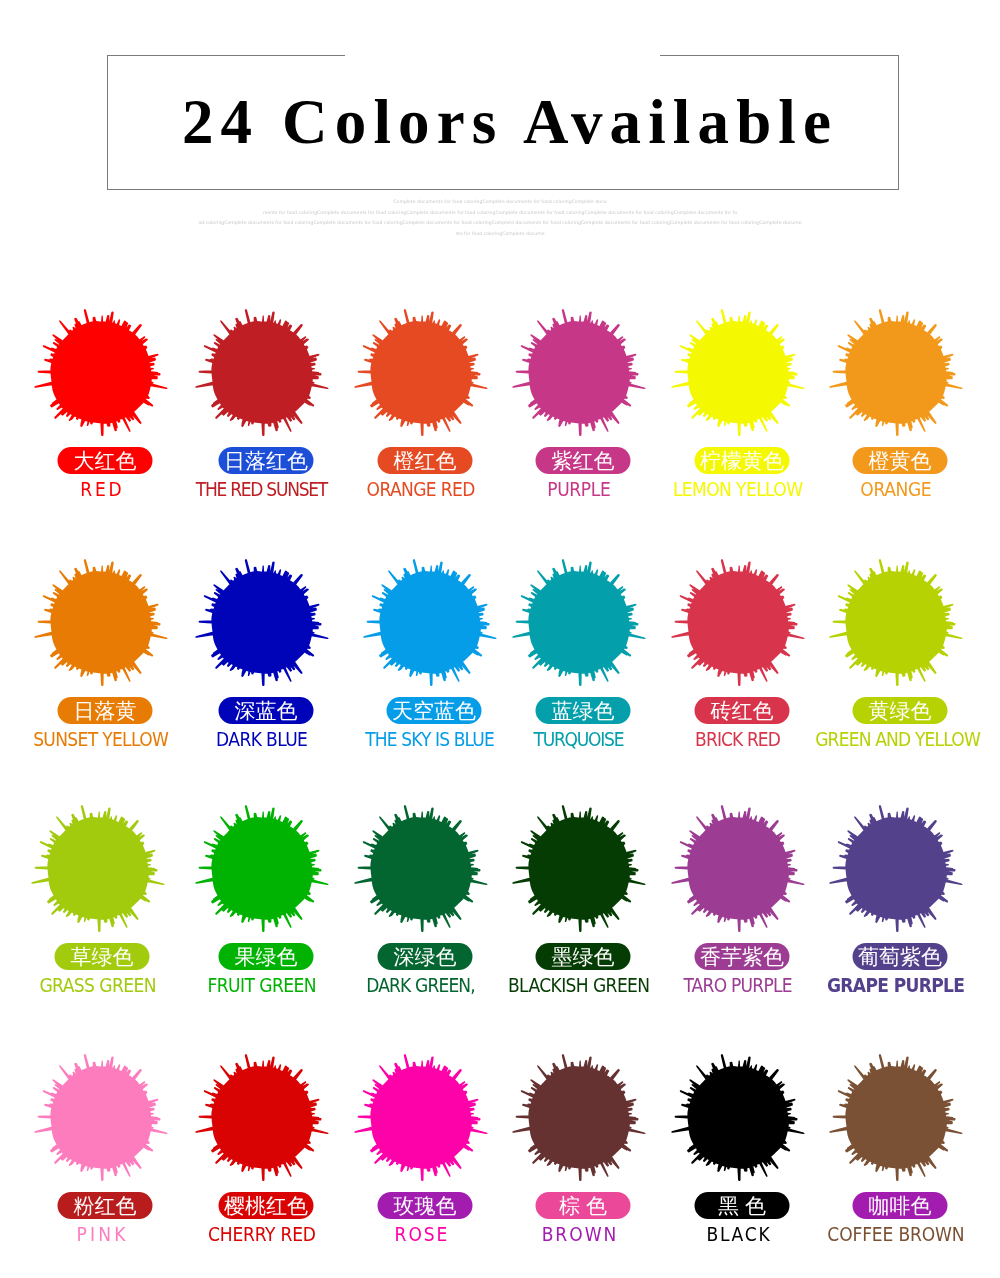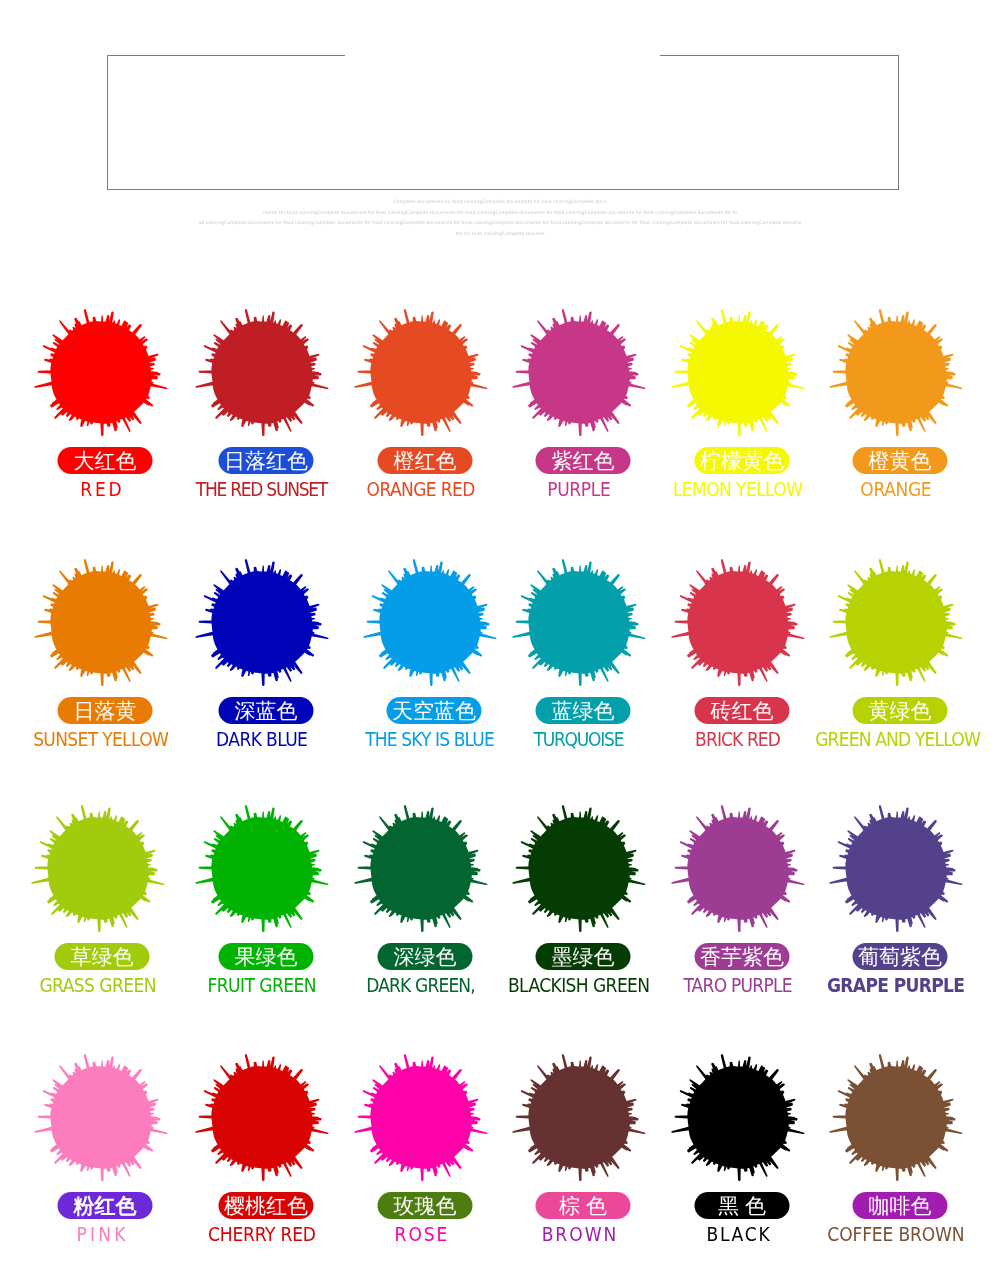--- a/index.html
+++ b/index.html
@@ -122,20 +122,21 @@
     font-family: "DejaVu Sans", sans-serif;
     font-stretch: condensed;
   }
 </style>
 </head>
 <body>
 
 <div class="page">
   <div class="banner"></div>
   <div class="banner-gap"></div>
+  <div class="banner-title">24 Colors Available</div>
   <div class="microtext">
     <div>Complete documents for food coloringComplete documents for food coloringComplete docu</div>
     <div>ments for food coloringComplete documents for food coloringComplete documents for food coloringComplete documents for food coloringComplete documents for food coloringComplete documents for fo</div>
     <div>od coloringComplete documents for food coloringComplete documents for food coloringComplete documents for food coloringComplete documents for food coloringComplete documents for food coloringComplete documents for food coloringComplete docume</div>
     <div>nts for food coloringComplete docume</div>
   </div>
   <div class="grid">
       <div class="row" style="top: 0px;">
         <div class="cell" style="left: 21px;">
           <svg class="blob" viewBox="0 0 200 200">
@@ -266,35 +267,35 @@
           </svg>
           <div class="pill" style="background: rgb(84, 65, 140);"><span>葡萄紫色</span></div>
           <div class="enlabel" style="color: rgb(84, 65, 140); letter-spacing: -0.65px; text-indent: -0.65px; font-weight: bold;">GRAPE PURPLE</div>
         </div>
       </div>
       <div class="row" style="top: 745px;">
         <div class="cell" style="left: 21px;">
           <svg class="blob" viewBox="0 0 200 200">
             <path d="M100.0 48.4L100.0 48.4L100.6 42.8L100.9 42.4L101.5 42.4L101.8 42.8L102.1 48.4L102.2 48.5L103.2 48.5L104.3 48.6L105.4 48.7L104.6 48.6L106.2 42.5L106.7 42.1L107.9 42.3L108.3 42.8L108.3 49.1L107.5 48.9L108.6 49.1L108.1 49.0L110.4 39.1L111.1 38.5L112.4 38.7L112.7 39.6L111.3 49.6L110.7 49.4L111.8 49.7L111.8 49.7L112.9 47.5L113.2 47.3L113.8 47.5L114.0 47.7L113.9 50.2L113.9 50.2L114.9 50.6L115.9 51.0L115.7 51.0L117.8 46.6L118.3 46.3L119.0 46.6L119.2 47.1L118.2 51.9L117.9 51.9L118.9 52.3L119.8 52.8L120.8 53.3L120.3 53.2L123.1 47.8L123.8 47.6L125.1 48.3L125.5 48.9L123.1 54.5L122.6 54.4L122.1 54.2L125.3 49.3L125.9 49.1L127.0 49.7L127.2 50.3L125.0 55.7L124.5 55.4L125.4 55.9L124.8 55.5L127.8 51.4L128.5 51.4L129.9 52.2L130.2 52.9L127.9 57.5L127.3 57.0L128.2 57.5L129.2 58.0L130.1 58.6L131.0 59.2L131.9 59.8L131.3 59.2L138.7 51.2L139.7 50.9L140.8 51.8L140.7 52.8L134.2 61.6L133.6 61.1L134.4 61.8L135.2 62.5L136.0 63.3L136.7 64.1L137.4 64.9L138.0 65.8L138.7 66.6L138.4 66.5L143.2 63.2L143.8 63.2L144.3 63.9L144.2 64.4L140.1 68.5L139.9 68.4L139.9 68.5L144.8 65.4L145.2 65.3L145.6 65.8L145.4 66.2L141.1 70.1L140.3 69.1L145.9 65.8L146.5 65.8L146.9 66.4L146.7 66.9L141.8 71.2L141.6 71.1L142.2 72.0L142.8 72.9L143.3 73.8L142.9 73.0L145.1 72.6L145.5 72.9L146.2 74.1L146.3 74.7L144.8 76.4L144.4 75.6L144.9 76.5L145.4 77.5L145.8 78.4L146.2 79.4L146.6 80.4L147.0 81.4L147.3 82.4L147.5 83.4L147.2 82.9L156.4 80.8L157.2 80.9L157.5 81.9L156.9 82.4L148.3 86.1L148.0 85.5L148.2 86.6L147.8 85.8L153.9 84.6L154.5 85.1L154.9 86.8L154.6 87.6L148.8 89.4L148.5 88.6L148.7 89.7L148.8 90.7L148.7 90.1L153.0 89.7L153.4 90.3L153.6 91.6L153.4 92.3L149.3 93.3L149.2 92.7L149.4 93.8L149.6 94.8L149.7 94.8L152.6 95.0L152.8 95.2L152.9 95.9L152.7 96.2L149.9 96.9L150.0 96.9L150.2 97.9L150.4 98.9L150.5 98.3L156.9 98.9L157.3 99.4L157.3 100.6L156.9 101.1L150.5 101.7L150.7 99.5L158.8 100.1L159.5 100.6L159.4 101.9L158.8 102.4L150.6 102.6L150.8 102.1L150.8 103.2L151.0 102.3L156.5 103.2L156.8 103.9L156.7 105.6L156.2 106.3L150.6 106.2L150.8 105.3L150.8 106.4L150.7 107.5L150.5 108.5L150.6 108.4L152.5 109.2L152.6 109.6L152.4 110.4L152.2 110.7L150.1 110.9L150.2 110.7L150.3 110.2L165.5 114.6L166.5 115.2L166.3 116.0L165.1 116.1L149.6 113.2L149.8 112.8L149.6 113.8L149.3 114.9L149.1 115.9L148.8 117.0L148.6 118.1L148.3 119.1L147.9 120.2L147.6 121.2L147.2 122.2L146.8 123.2L147.1 122.6L148.8 124.4L148.8 124.9L148.3 125.8L147.9 126.1L145.5 125.8L145.8 125.2L145.3 126.1L144.6 127.0L145.0 126.3L151.9 131.7L152.2 132.4L151.6 133.4L150.8 133.4L142.9 129.5L143.9 127.8L148.2 131.1L148.4 131.6L147.9 132.4L147.3 132.4L142.7 129.7L142.6 129.6L141.9 130.4L141.1 131.2L140.3 132.0L139.6 132.7L138.8 133.5L138.0 134.2L137.2 135.0L136.5 135.7L135.7 136.4L134.9 137.2L134.1 137.9L133.3 138.6L132.5 139.3L133.2 138.8L140.3 149.2L140.5 150.2L139.6 150.9L138.7 150.5L130.2 141.2L130.9 140.7L130.0 141.3L130.6 140.9L133.3 146.0L133.1 146.6L132.1 147.3L131.5 147.2L127.7 142.9L128.3 142.5L127.3 143.1L127.9 142.6L130.1 147.4L129.8 148.0L128.7 148.7L128.1 148.6L124.9 144.5L125.4 144.1L124.5 144.5L123.5 145.0L123.8 144.8L129.4 157.5L129.5 158.6L128.8 158.9L128.0 158.2L121.3 146.0L121.6 145.8L120.6 146.2L119.6 146.6L118.6 147.0L119.1 146.9L119.4 149.0L119.0 149.3L117.8 149.7L117.3 149.8L116.2 147.9L116.7 147.8L115.7 148.2L114.7 148.6L115.4 148.5L116.8 154.6L116.3 155.2L114.7 155.7L113.9 155.4L111.9 149.4L114.1 148.9L115.9 157.1L115.5 157.9L114.3 158.2L113.6 157.7L111.2 149.7L111.6 149.6L110.6 149.9L109.6 150.2L108.5 150.4L109.4 150.2L109.4 153.2L108.8 153.5L107.1 153.7L106.4 153.6L105.5 150.8L106.4 150.6L105.3 150.7L104.3 150.7L103.2 150.7L102.1 150.6L102.7 150.5L102.5 162.0L102.0 162.9L100.7 163.0L100.1 162.1L99.4 150.5L100.0 150.4L98.9 150.3L97.9 150.2L96.8 150.1L95.8 150.0L94.8 149.8L93.7 149.7L92.7 149.6L91.6 149.5L92.1 149.6L91.1 151.4L90.7 151.4L89.7 151.3L89.3 151.0L89.1 149.0L89.5 149.2L88.5 149.0L88.5 149.1L87.1 152.9L86.8 153.1L86.0 152.9L85.8 152.6L86.4 148.5L86.4 148.6L85.4 148.3L84.4 148.0L83.4 147.7L84.3 148.0L81.1 153.7L80.5 154.0L79.5 153.6L79.2 153.0L80.6 146.6L82.4 147.3L80.4 150.9L80.1 151.1L79.5 150.9L79.5 150.5L80.5 146.5L80.4 146.5L79.5 146.1L78.5 145.7L77.6 145.2L77.9 145.4L76.6 146.9L76.1 146.8L75.2 146.3L74.9 146.0L75.3 144.1L75.6 144.3L74.7 143.9L73.7 143.4L73.8 143.6L70.9 147.0L70.5 147.1L69.9 146.8L69.9 146.4L71.7 142.3L72.7 143.1L69.2 147.9L68.6 148.1L67.8 147.6L67.7 147.0L70.8 141.9L70.8 142.0L69.8 141.6L68.8 141.1L69.1 141.5L66.4 143.9L65.9 143.9L65.1 143.3L64.9 142.8L66.7 139.5L66.9 140.0L66.0 139.4L65.1 138.7L65.6 139.2L61.8 142.7L61.1 142.5L60.0 141.5L59.8 140.8L63.0 136.8L63.4 137.3L63.7 137.5L55.0 145.6L54.0 145.9L53.2 145.0L53.5 144.1L61.7 135.6L61.9 135.8L61.2 134.9L60.5 134.1L60.9 134.5L56.6 137.1L56.0 137.0L55.4 136.2L55.4 135.7L58.8 131.9L59.2 132.3L58.6 131.4L58.0 130.5L57.4 129.6L57.9 130.2L50.9 134.5L50.0 134.2L49.1 132.8L49.2 131.9L55.8 127.1L57.1 129.0L52.2 131.6L51.6 131.5L50.9 130.4L51.0 129.8L55.5 126.5L55.7 126.8L55.2 125.9L54.7 124.9L54.2 124.0L53.7 123.0L53.2 122.0L52.8 121.0L52.4 120.0L52.1 119.0L51.8 117.9L51.5 116.9L51.3 115.8L51.1 114.8L51.0 113.7L50.8 112.6L50.7 111.6L51.0 112.3L34.8 114.8L33.5 114.7L33.3 113.7L34.4 113.0L50.2 108.7L50.5 109.4L50.4 108.4L50.3 107.3L50.2 106.3L50.0 105.3L49.9 104.2L49.8 103.2L49.7 102.1L49.6 101.1L49.5 100.0L49.4 100.6L37.6 99.7L36.7 99.2L36.7 98.1L37.6 97.7L49.5 97.3L49.4 97.9L49.4 96.8L49.4 95.8L49.5 94.7L49.6 93.6L49.8 92.6L50.0 91.5L50.2 90.5L50.5 89.5L50.4 89.9L43.6 87.8L43.2 87.3L43.4 86.1L44.1 85.8L51.1 87.0L50.6 89.2L48.2 88.2L48.2 87.5L48.6 86.0L48.9 85.4L51.5 85.7L51.4 86.4L51.7 85.4L52.0 84.4L52.3 83.4L52.0 84.1L49.4 82.5L49.4 81.9L49.8 80.6L50.2 80.2L53.3 80.7L53.0 81.4L53.3 80.4L53.7 79.4L53.5 79.5L42.3 73.9L41.7 73.1L42.1 72.2L43.1 72.2L54.6 77.3L53.8 78.8L50.0 76.1L49.9 75.6L50.3 74.8L50.8 74.6L55.2 76.0L54.9 76.4L55.4 75.5L55.9 74.6L56.5 73.6L56.3 74.0L51.9 70.6L51.8 70.0L52.4 69.1L53.0 69.0L57.9 71.6L57.7 71.9L58.4 71.1L58.4 71.2L53.7 67.3L53.5 66.7L54.0 66.1L54.6 66.1L59.7 69.3L59.7 69.4L59.4 70.1L51.7 62.8L51.3 62.0L51.9 61.2L52.8 61.4L61.6 67.3L61.2 67.9L61.9 67.1L62.6 66.3L63.3 65.6L64.1 64.8L64.8 64.0L65.5 63.2L66.2 62.4L66.9 61.7L67.6 60.9L67.2 61.1L58.5 48.9L58.1 47.8L58.8 47.3L59.8 48.0L69.6 59.2L69.1 59.3L68.7 59.5L68.1 57.3L68.3 57.0L68.9 56.5L69.3 56.5L71.2 57.7L70.7 57.9L71.6 57.2L72.4 56.6L72.1 56.7L71.5 54.4L71.7 54.1L72.4 53.7L72.8 53.7L74.6 55.2L74.2 55.4L75.2 54.8L74.5 55.1L73.4 51.5L73.7 51.0L74.8 50.4L75.3 50.5L77.7 53.5L77.1 53.8L76.3 54.1L73.2 46.1L73.5 45.3L74.8 44.7L75.5 45.0L79.8 52.5L77.4 53.6L76.0 49.4L76.4 48.8L77.8 48.2L78.5 48.3L80.6 52.2L80.0 52.4L81.0 51.9L82.0 51.5L83.0 51.1L84.0 50.7L85.0 50.3L86.0 49.9L85.7 49.9L82.8 37.5L83.0 36.4L84.2 36.1L85.0 36.9L88.4 49.2L88.1 49.2L89.1 48.9L90.2 48.6L91.3 48.4L92.4 48.3L91.7 48.4L91.7 44.3L92.2 43.9L93.6 43.7L94.2 44.0L95.2 48.0L94.5 48.1L95.6 48.1L96.7 48.2L97.8 48.3L98.9 48.4Z" fill="#FD7CBE"></path>
           </svg>
-          <div class="pill" style="background: #6d28d9; font-weight: bold;"><span>粉红色</span></div>
+          <div class="pill" style="background: #b91c1c;"><span>粉红色</span></div>
           <div class="enlabel" style="color: rgb(253, 124, 190); letter-spacing: 3.23px; text-indent: 3.23px;">PINK</div>
         </div>
         <div class="cell" style="left: 182px;">
           <svg class="blob" viewBox="0 0 200 200">
             <path d="M100.0 48.4L100.0 48.4L100.6 42.8L100.9 42.4L101.5 42.4L101.8 42.8L102.1 48.4L102.2 48.5L103.2 48.5L104.3 48.6L105.4 48.7L104.6 48.6L106.2 42.5L106.7 42.1L107.9 42.3L108.3 42.8L108.3 49.1L107.5 48.9L108.6 49.1L108.1 49.0L110.4 39.1L111.1 38.5L112.4 38.7L112.7 39.6L111.3 49.6L110.7 49.4L111.8 49.7L111.8 49.7L112.9 47.5L113.2 47.3L113.8 47.5L114.0 47.7L113.9 50.2L113.9 50.2L114.9 50.6L115.9 51.0L115.7 51.0L117.8 46.6L118.3 46.3L119.0 46.6L119.2 47.1L118.2 51.9L117.9 51.9L118.9 52.3L119.8 52.8L120.8 53.3L120.3 53.2L123.1 47.8L123.8 47.6L125.1 48.3L125.5 48.9L123.1 54.5L122.6 54.4L122.1 54.2L125.3 49.3L125.9 49.1L127.0 49.7L127.2 50.3L125.0 55.7L124.5 55.4L125.4 55.9L124.8 55.5L127.8 51.4L128.5 51.4L129.9 52.2L130.2 52.9L127.9 57.5L127.3 57.0L128.2 57.5L129.2 58.0L130.1 58.6L131.0 59.2L131.9 59.8L131.3 59.2L138.7 51.2L139.7 50.9L140.8 51.8L140.7 52.8L134.2 61.6L133.6 61.1L134.4 61.8L135.2 62.5L136.0 63.3L136.7 64.1L137.4 64.9L138.0 65.8L138.7 66.6L138.4 66.5L143.2 63.2L143.8 63.2L144.3 63.9L144.2 64.4L140.1 68.5L139.9 68.4L139.9 68.5L144.8 65.4L145.2 65.3L145.6 65.8L145.4 66.2L141.1 70.1L140.3 69.1L145.9 65.8L146.5 65.8L146.9 66.4L146.7 66.9L141.8 71.2L141.6 71.1L142.2 72.0L142.8 72.9L143.3 73.8L142.9 73.0L145.1 72.6L145.5 72.9L146.2 74.1L146.3 74.7L144.8 76.4L144.4 75.6L144.9 76.5L145.4 77.5L145.8 78.4L146.2 79.4L146.6 80.4L147.0 81.4L147.3 82.4L147.5 83.4L147.2 82.9L156.4 80.8L157.2 80.9L157.5 81.9L156.9 82.4L148.3 86.1L148.0 85.5L148.2 86.6L147.8 85.8L153.9 84.6L154.5 85.1L154.9 86.8L154.6 87.6L148.8 89.4L148.5 88.6L148.7 89.7L148.8 90.7L148.7 90.1L153.0 89.7L153.4 90.3L153.6 91.6L153.4 92.3L149.3 93.3L149.2 92.7L149.4 93.8L149.6 94.8L149.7 94.8L152.6 95.0L152.8 95.2L152.9 95.9L152.7 96.2L149.9 96.9L150.0 96.9L150.2 97.9L150.4 98.9L150.5 98.3L156.9 98.9L157.3 99.4L157.3 100.6L156.9 101.1L150.5 101.7L150.7 99.5L158.8 100.1L159.5 100.6L159.4 101.9L158.8 102.4L150.6 102.6L150.8 102.1L150.8 103.2L151.0 102.3L156.5 103.2L156.8 103.9L156.7 105.6L156.2 106.3L150.6 106.2L150.8 105.3L150.8 106.4L150.7 107.5L150.5 108.5L150.6 108.4L152.5 109.2L152.6 109.6L152.4 110.4L152.2 110.7L150.1 110.9L150.2 110.7L150.3 110.2L165.5 114.6L166.5 115.2L166.3 116.0L165.1 116.1L149.6 113.2L149.8 112.8L149.6 113.8L149.3 114.9L149.1 115.9L148.8 117.0L148.6 118.1L148.3 119.1L147.9 120.2L147.6 121.2L147.2 122.2L146.8 123.2L147.1 122.6L148.8 124.4L148.8 124.9L148.3 125.8L147.9 126.1L145.5 125.8L145.8 125.2L145.3 126.1L144.6 127.0L145.0 126.3L151.9 131.7L152.2 132.4L151.6 133.4L150.8 133.4L142.9 129.5L143.9 127.8L148.2 131.1L148.4 131.6L147.9 132.4L147.3 132.4L142.7 129.7L142.6 129.6L141.9 130.4L141.1 131.2L140.3 132.0L139.6 132.7L138.8 133.5L138.0 134.2L137.2 135.0L136.5 135.7L135.7 136.4L134.9 137.2L134.1 137.9L133.3 138.6L132.5 139.3L133.2 138.8L140.3 149.2L140.5 150.2L139.6 150.9L138.7 150.5L130.2 141.2L130.9 140.7L130.0 141.3L130.6 140.9L133.3 146.0L133.1 146.6L132.1 147.3L131.5 147.2L127.7 142.9L128.3 142.5L127.3 143.1L127.9 142.6L130.1 147.4L129.8 148.0L128.7 148.7L128.1 148.6L124.9 144.5L125.4 144.1L124.5 144.5L123.5 145.0L123.8 144.8L129.4 157.5L129.5 158.6L128.8 158.9L128.0 158.2L121.3 146.0L121.6 145.8L120.6 146.2L119.6 146.6L118.6 147.0L119.1 146.9L119.4 149.0L119.0 149.3L117.8 149.7L117.3 149.8L116.2 147.9L116.7 147.8L115.7 148.2L114.7 148.6L115.4 148.5L116.8 154.6L116.3 155.2L114.7 155.7L113.9 155.4L111.9 149.4L114.1 148.9L115.9 157.1L115.5 157.9L114.3 158.2L113.6 157.7L111.2 149.7L111.6 149.6L110.6 149.9L109.6 150.2L108.5 150.4L109.4 150.2L109.4 153.2L108.8 153.5L107.1 153.7L106.4 153.6L105.5 150.8L106.4 150.6L105.3 150.7L104.3 150.7L103.2 150.7L102.1 150.6L102.7 150.5L102.5 162.0L102.0 162.9L100.7 163.0L100.1 162.1L99.4 150.5L100.0 150.4L98.9 150.3L97.9 150.2L96.8 150.1L95.8 150.0L94.8 149.8L93.7 149.7L92.7 149.6L91.6 149.5L92.1 149.6L91.1 151.4L90.7 151.4L89.7 151.3L89.3 151.0L89.1 149.0L89.5 149.2L88.5 149.0L88.5 149.1L87.1 152.9L86.8 153.1L86.0 152.9L85.8 152.6L86.4 148.5L86.4 148.6L85.4 148.3L84.4 148.0L83.4 147.7L84.3 148.0L81.1 153.7L80.5 154.0L79.5 153.6L79.2 153.0L80.6 146.6L82.4 147.3L80.4 150.9L80.1 151.1L79.5 150.9L79.5 150.5L80.5 146.5L80.4 146.5L79.5 146.1L78.5 145.7L77.6 145.2L77.9 145.4L76.6 146.9L76.1 146.8L75.2 146.3L74.9 146.0L75.3 144.1L75.6 144.3L74.7 143.9L73.7 143.4L73.8 143.6L70.9 147.0L70.5 147.1L69.9 146.8L69.9 146.4L71.7 142.3L72.7 143.1L69.2 147.9L68.6 148.1L67.8 147.6L67.7 147.0L70.8 141.9L70.8 142.0L69.8 141.6L68.8 141.1L69.1 141.5L66.4 143.9L65.9 143.9L65.1 143.3L64.9 142.8L66.7 139.5L66.9 140.0L66.0 139.4L65.1 138.7L65.6 139.2L61.8 142.7L61.1 142.5L60.0 141.5L59.8 140.8L63.0 136.8L63.4 137.3L63.7 137.5L55.0 145.6L54.0 145.9L53.2 145.0L53.5 144.1L61.7 135.6L61.9 135.8L61.2 134.9L60.5 134.1L60.9 134.5L56.6 137.1L56.0 137.0L55.4 136.2L55.4 135.7L58.8 131.9L59.2 132.3L58.6 131.4L58.0 130.5L57.4 129.6L57.9 130.2L50.9 134.5L50.0 134.2L49.1 132.8L49.2 131.9L55.8 127.1L57.1 129.0L52.2 131.6L51.6 131.5L50.9 130.4L51.0 129.8L55.5 126.5L55.7 126.8L55.2 125.9L54.7 124.9L54.2 124.0L53.7 123.0L53.2 122.0L52.8 121.0L52.4 120.0L52.1 119.0L51.8 117.9L51.5 116.9L51.3 115.8L51.1 114.8L51.0 113.7L50.8 112.6L50.7 111.6L51.0 112.3L34.8 114.8L33.5 114.7L33.3 113.7L34.4 113.0L50.2 108.7L50.5 109.4L50.4 108.4L50.3 107.3L50.2 106.3L50.0 105.3L49.9 104.2L49.8 103.2L49.7 102.1L49.6 101.1L49.5 100.0L49.4 100.6L37.6 99.7L36.7 99.2L36.7 98.1L37.6 97.7L49.5 97.3L49.4 97.9L49.4 96.8L49.4 95.8L49.5 94.7L49.6 93.6L49.8 92.6L50.0 91.5L50.2 90.5L50.5 89.5L50.4 89.9L43.6 87.8L43.2 87.3L43.4 86.1L44.1 85.8L51.1 87.0L50.6 89.2L48.2 88.2L48.2 87.5L48.6 86.0L48.9 85.4L51.5 85.7L51.4 86.4L51.7 85.4L52.0 84.4L52.3 83.4L52.0 84.1L49.4 82.5L49.4 81.9L49.8 80.6L50.2 80.2L53.3 80.7L53.0 81.4L53.3 80.4L53.7 79.4L53.5 79.5L42.3 73.9L41.7 73.1L42.1 72.2L43.1 72.2L54.6 77.3L53.8 78.8L50.0 76.1L49.9 75.6L50.3 74.8L50.8 74.6L55.2 76.0L54.9 76.4L55.4 75.5L55.9 74.6L56.5 73.6L56.3 74.0L51.9 70.6L51.8 70.0L52.4 69.1L53.0 69.0L57.9 71.6L57.7 71.9L58.4 71.1L58.4 71.2L53.7 67.3L53.5 66.7L54.0 66.1L54.6 66.1L59.7 69.3L59.7 69.4L59.4 70.1L51.7 62.8L51.3 62.0L51.9 61.2L52.8 61.4L61.6 67.3L61.2 67.9L61.9 67.1L62.6 66.3L63.3 65.6L64.1 64.8L64.8 64.0L65.5 63.2L66.2 62.4L66.9 61.7L67.6 60.9L67.2 61.1L58.5 48.9L58.1 47.8L58.8 47.3L59.8 48.0L69.6 59.2L69.1 59.3L68.7 59.5L68.1 57.3L68.3 57.0L68.9 56.5L69.3 56.5L71.2 57.7L70.7 57.9L71.6 57.2L72.4 56.6L72.1 56.7L71.5 54.4L71.7 54.1L72.4 53.7L72.8 53.7L74.6 55.2L74.2 55.4L75.2 54.8L74.5 55.1L73.4 51.5L73.7 51.0L74.8 50.4L75.3 50.5L77.7 53.5L77.1 53.8L76.3 54.1L73.2 46.1L73.5 45.3L74.8 44.7L75.5 45.0L79.8 52.5L77.4 53.6L76.0 49.4L76.4 48.8L77.8 48.2L78.5 48.3L80.6 52.2L80.0 52.4L81.0 51.9L82.0 51.5L83.0 51.1L84.0 50.7L85.0 50.3L86.0 49.9L85.7 49.9L82.8 37.5L83.0 36.4L84.2 36.1L85.0 36.9L88.4 49.2L88.1 49.2L89.1 48.9L90.2 48.6L91.3 48.4L92.4 48.3L91.7 48.4L91.7 44.3L92.2 43.9L93.6 43.7L94.2 44.0L95.2 48.0L94.5 48.1L95.6 48.1L96.7 48.2L97.8 48.3L98.9 48.4Z" fill="#D90303"></path>
           </svg>
           <div class="pill" style="background: rgb(217, 3, 3);"><span>樱桃红色</span></div>
           <div class="enlabel" style="color: rgb(217, 3, 3); letter-spacing: -0.21px; text-indent: -0.21px;">CHERRY RED</div>
         </div>
         <div class="cell" style="left: 341px;">
           <svg class="blob" viewBox="0 0 200 200">
             <path d="M100.0 48.4L100.0 48.4L100.6 42.8L100.9 42.4L101.5 42.4L101.8 42.8L102.1 48.4L102.2 48.5L103.2 48.5L104.3 48.6L105.4 48.7L104.6 48.6L106.2 42.5L106.7 42.1L107.9 42.3L108.3 42.8L108.3 49.1L107.5 48.9L108.6 49.1L108.1 49.0L110.4 39.1L111.1 38.5L112.4 38.7L112.7 39.6L111.3 49.6L110.7 49.4L111.8 49.7L111.8 49.7L112.9 47.5L113.2 47.3L113.8 47.5L114.0 47.7L113.9 50.2L113.9 50.2L114.9 50.6L115.9 51.0L115.7 51.0L117.8 46.6L118.3 46.3L119.0 46.6L119.2 47.1L118.2 51.9L117.9 51.9L118.9 52.3L119.8 52.8L120.8 53.3L120.3 53.2L123.1 47.8L123.8 47.6L125.1 48.3L125.5 48.9L123.1 54.5L122.6 54.4L122.1 54.2L125.3 49.3L125.9 49.1L127.0 49.7L127.2 50.3L125.0 55.7L124.5 55.4L125.4 55.9L124.8 55.5L127.8 51.4L128.5 51.4L129.9 52.2L130.2 52.9L127.9 57.5L127.3 57.0L128.2 57.5L129.2 58.0L130.1 58.6L131.0 59.2L131.9 59.8L131.3 59.2L138.7 51.2L139.7 50.9L140.8 51.8L140.7 52.8L134.2 61.6L133.6 61.1L134.4 61.8L135.2 62.5L136.0 63.3L136.7 64.1L137.4 64.9L138.0 65.8L138.7 66.6L138.4 66.5L143.2 63.2L143.8 63.2L144.3 63.9L144.2 64.4L140.1 68.5L139.9 68.4L139.9 68.5L144.8 65.4L145.2 65.3L145.6 65.8L145.4 66.2L141.1 70.1L140.3 69.1L145.9 65.8L146.5 65.8L146.9 66.4L146.7 66.9L141.8 71.2L141.6 71.1L142.2 72.0L142.8 72.9L143.3 73.8L142.9 73.0L145.1 72.6L145.5 72.9L146.2 74.1L146.3 74.7L144.8 76.4L144.4 75.6L144.9 76.5L145.4 77.5L145.8 78.4L146.2 79.4L146.6 80.4L147.0 81.4L147.3 82.4L147.5 83.4L147.2 82.9L156.4 80.8L157.2 80.9L157.5 81.9L156.9 82.4L148.3 86.1L148.0 85.5L148.2 86.6L147.8 85.8L153.9 84.6L154.5 85.1L154.9 86.8L154.6 87.6L148.8 89.4L148.5 88.6L148.7 89.7L148.8 90.7L148.7 90.1L153.0 89.7L153.4 90.3L153.6 91.6L153.4 92.3L149.3 93.3L149.2 92.7L149.4 93.8L149.6 94.8L149.7 94.8L152.6 95.0L152.8 95.2L152.9 95.9L152.7 96.2L149.9 96.9L150.0 96.9L150.2 97.9L150.4 98.9L150.5 98.3L156.9 98.9L157.3 99.4L157.3 100.6L156.9 101.1L150.5 101.7L150.7 99.5L158.8 100.1L159.5 100.6L159.4 101.9L158.8 102.4L150.6 102.6L150.8 102.1L150.8 103.2L151.0 102.3L156.5 103.2L156.8 103.9L156.7 105.6L156.2 106.3L150.6 106.2L150.8 105.3L150.8 106.4L150.7 107.5L150.5 108.5L150.6 108.4L152.5 109.2L152.6 109.6L152.4 110.4L152.2 110.7L150.1 110.9L150.2 110.7L150.3 110.2L165.5 114.6L166.5 115.2L166.3 116.0L165.1 116.1L149.6 113.2L149.8 112.8L149.6 113.8L149.3 114.9L149.1 115.9L148.8 117.0L148.6 118.1L148.3 119.1L147.9 120.2L147.6 121.2L147.2 122.2L146.8 123.2L147.1 122.6L148.8 124.4L148.8 124.9L148.3 125.8L147.9 126.1L145.5 125.8L145.8 125.2L145.3 126.1L144.6 127.0L145.0 126.3L151.9 131.7L152.2 132.4L151.6 133.4L150.8 133.4L142.9 129.5L143.9 127.8L148.2 131.1L148.4 131.6L147.9 132.4L147.3 132.4L142.7 129.7L142.6 129.6L141.9 130.4L141.1 131.2L140.3 132.0L139.6 132.7L138.8 133.5L138.0 134.2L137.2 135.0L136.5 135.7L135.7 136.4L134.9 137.2L134.1 137.9L133.3 138.6L132.5 139.3L133.2 138.8L140.3 149.2L140.5 150.2L139.6 150.9L138.7 150.5L130.2 141.2L130.9 140.7L130.0 141.3L130.6 140.9L133.3 146.0L133.1 146.6L132.1 147.3L131.5 147.2L127.7 142.9L128.3 142.5L127.3 143.1L127.9 142.6L130.1 147.4L129.8 148.0L128.7 148.7L128.1 148.6L124.9 144.5L125.4 144.1L124.5 144.5L123.5 145.0L123.8 144.8L129.4 157.5L129.5 158.6L128.8 158.9L128.0 158.2L121.3 146.0L121.6 145.8L120.6 146.2L119.6 146.6L118.6 147.0L119.1 146.9L119.4 149.0L119.0 149.3L117.8 149.7L117.3 149.8L116.2 147.9L116.7 147.8L115.7 148.2L114.7 148.6L115.4 148.5L116.8 154.6L116.3 155.2L114.7 155.7L113.9 155.4L111.9 149.4L114.1 148.9L115.9 157.1L115.5 157.9L114.3 158.2L113.6 157.7L111.2 149.7L111.6 149.6L110.6 149.9L109.6 150.2L108.5 150.4L109.4 150.2L109.4 153.2L108.8 153.5L107.1 153.7L106.4 153.6L105.5 150.8L106.4 150.6L105.3 150.7L104.3 150.7L103.2 150.7L102.1 150.6L102.7 150.5L102.5 162.0L102.0 162.9L100.7 163.0L100.1 162.1L99.4 150.5L100.0 150.4L98.9 150.3L97.9 150.2L96.8 150.1L95.8 150.0L94.8 149.8L93.7 149.7L92.7 149.6L91.6 149.5L92.1 149.6L91.1 151.4L90.7 151.4L89.7 151.3L89.3 151.0L89.1 149.0L89.5 149.2L88.5 149.0L88.5 149.1L87.1 152.9L86.8 153.1L86.0 152.9L85.8 152.6L86.4 148.5L86.4 148.6L85.4 148.3L84.4 148.0L83.4 147.7L84.3 148.0L81.1 153.7L80.5 154.0L79.5 153.6L79.2 153.0L80.6 146.6L82.4 147.3L80.4 150.9L80.1 151.1L79.5 150.9L79.5 150.5L80.5 146.5L80.4 146.5L79.5 146.1L78.5 145.7L77.6 145.2L77.9 145.4L76.6 146.9L76.1 146.8L75.2 146.3L74.9 146.0L75.3 144.1L75.6 144.3L74.7 143.9L73.7 143.4L73.8 143.6L70.9 147.0L70.5 147.1L69.9 146.8L69.9 146.4L71.7 142.3L72.7 143.1L69.2 147.9L68.6 148.1L67.8 147.6L67.7 147.0L70.8 141.9L70.8 142.0L69.8 141.6L68.8 141.1L69.1 141.5L66.4 143.9L65.9 143.9L65.1 143.3L64.9 142.8L66.7 139.5L66.9 140.0L66.0 139.4L65.1 138.7L65.6 139.2L61.8 142.7L61.1 142.5L60.0 141.5L59.8 140.8L63.0 136.8L63.4 137.3L63.7 137.5L55.0 145.6L54.0 145.9L53.2 145.0L53.5 144.1L61.7 135.6L61.9 135.8L61.2 134.9L60.5 134.1L60.9 134.5L56.6 137.1L56.0 137.0L55.4 136.2L55.4 135.7L58.8 131.9L59.2 132.3L58.6 131.4L58.0 130.5L57.4 129.6L57.9 130.2L50.9 134.5L50.0 134.2L49.1 132.8L49.2 131.9L55.8 127.1L57.1 129.0L52.2 131.6L51.6 131.5L50.9 130.4L51.0 129.8L55.5 126.5L55.7 126.8L55.2 125.9L54.7 124.9L54.2 124.0L53.7 123.0L53.2 122.0L52.8 121.0L52.4 120.0L52.1 119.0L51.8 117.9L51.5 116.9L51.3 115.8L51.1 114.8L51.0 113.7L50.8 112.6L50.7 111.6L51.0 112.3L34.8 114.8L33.5 114.7L33.3 113.7L34.4 113.0L50.2 108.7L50.5 109.4L50.4 108.4L50.3 107.3L50.2 106.3L50.0 105.3L49.9 104.2L49.8 103.2L49.7 102.1L49.6 101.1L49.5 100.0L49.4 100.6L37.6 99.7L36.7 99.2L36.7 98.1L37.6 97.7L49.5 97.3L49.4 97.9L49.4 96.8L49.4 95.8L49.5 94.7L49.6 93.6L49.8 92.6L50.0 91.5L50.2 90.5L50.5 89.5L50.4 89.9L43.6 87.8L43.2 87.3L43.4 86.1L44.1 85.8L51.1 87.0L50.6 89.2L48.2 88.2L48.2 87.5L48.6 86.0L48.9 85.4L51.5 85.7L51.4 86.4L51.7 85.4L52.0 84.4L52.3 83.4L52.0 84.1L49.4 82.5L49.4 81.9L49.8 80.6L50.2 80.2L53.3 80.7L53.0 81.4L53.3 80.4L53.7 79.4L53.5 79.5L42.3 73.9L41.7 73.1L42.1 72.2L43.1 72.2L54.6 77.3L53.8 78.8L50.0 76.1L49.9 75.6L50.3 74.8L50.8 74.6L55.2 76.0L54.9 76.4L55.4 75.5L55.9 74.6L56.5 73.6L56.3 74.0L51.9 70.6L51.8 70.0L52.4 69.1L53.0 69.0L57.9 71.6L57.7 71.9L58.4 71.1L58.4 71.2L53.7 67.3L53.5 66.7L54.0 66.1L54.6 66.1L59.7 69.3L59.7 69.4L59.4 70.1L51.7 62.8L51.3 62.0L51.9 61.2L52.8 61.4L61.6 67.3L61.2 67.9L61.9 67.1L62.6 66.3L63.3 65.6L64.1 64.8L64.8 64.0L65.5 63.2L66.2 62.4L66.9 61.7L67.6 60.9L67.2 61.1L58.5 48.9L58.1 47.8L58.8 47.3L59.8 48.0L69.6 59.2L69.1 59.3L68.7 59.5L68.1 57.3L68.3 57.0L68.9 56.5L69.3 56.5L71.2 57.7L70.7 57.9L71.6 57.2L72.4 56.6L72.1 56.7L71.5 54.4L71.7 54.1L72.4 53.7L72.8 53.7L74.6 55.2L74.2 55.4L75.2 54.8L74.5 55.1L73.4 51.5L73.7 51.0L74.8 50.4L75.3 50.5L77.7 53.5L77.1 53.8L76.3 54.1L73.2 46.1L73.5 45.3L74.8 44.7L75.5 45.0L79.8 52.5L77.4 53.6L76.0 49.4L76.4 48.8L77.8 48.2L78.5 48.3L80.6 52.2L80.0 52.4L81.0 51.9L82.0 51.5L83.0 51.1L84.0 50.7L85.0 50.3L86.0 49.9L85.7 49.9L82.8 37.5L83.0 36.4L84.2 36.1L85.0 36.9L88.4 49.2L88.1 49.2L89.1 48.9L90.2 48.6L91.3 48.4L92.4 48.3L91.7 48.4L91.7 44.3L92.2 43.9L93.6 43.7L94.2 44.0L95.2 48.0L94.5 48.1L95.6 48.1L96.7 48.2L97.8 48.3L98.9 48.4Z" fill="#FD02A9"></path>
           </svg>
-          <div class="pill" style="background: #4d7c0f;"><span>玫瑰色</span></div>
+          <div class="pill" style="background: #a21caf;"><span>玫瑰色</span></div>
           <div class="enlabel" style="color: rgb(253, 2, 169); letter-spacing: 1.93px; text-indent: 1.93px;">ROSE</div>
         </div>
         <div class="cell" style="left: 499px;">
           <svg class="blob" viewBox="0 0 200 200">
             <path d="M100.0 48.4L100.0 48.4L100.6 42.8L100.9 42.4L101.5 42.4L101.8 42.8L102.1 48.4L102.2 48.5L103.2 48.5L104.3 48.6L105.4 48.7L104.6 48.6L106.2 42.5L106.7 42.1L107.9 42.3L108.3 42.8L108.3 49.1L107.5 48.9L108.6 49.1L108.1 49.0L110.4 39.1L111.1 38.5L112.4 38.7L112.7 39.6L111.3 49.6L110.7 49.4L111.8 49.7L111.8 49.7L112.9 47.5L113.2 47.3L113.8 47.5L114.0 47.7L113.9 50.2L113.9 50.2L114.9 50.6L115.9 51.0L115.7 51.0L117.8 46.6L118.3 46.3L119.0 46.6L119.2 47.1L118.2 51.9L117.9 51.9L118.9 52.3L119.8 52.8L120.8 53.3L120.3 53.2L123.1 47.8L123.8 47.6L125.1 48.3L125.5 48.9L123.1 54.5L122.6 54.4L122.1 54.2L125.3 49.3L125.9 49.1L127.0 49.7L127.2 50.3L125.0 55.7L124.5 55.4L125.4 55.9L124.8 55.5L127.8 51.4L128.5 51.4L129.9 52.2L130.2 52.9L127.9 57.5L127.3 57.0L128.2 57.5L129.2 58.0L130.1 58.6L131.0 59.2L131.9 59.8L131.3 59.2L138.7 51.2L139.7 50.9L140.8 51.8L140.7 52.8L134.2 61.6L133.6 61.1L134.4 61.8L135.2 62.5L136.0 63.3L136.7 64.1L137.4 64.9L138.0 65.8L138.7 66.6L138.4 66.5L143.2 63.2L143.8 63.2L144.3 63.9L144.2 64.4L140.1 68.5L139.9 68.4L139.9 68.5L144.8 65.4L145.2 65.3L145.6 65.8L145.4 66.2L141.1 70.1L140.3 69.1L145.9 65.8L146.5 65.8L146.9 66.4L146.7 66.9L141.8 71.2L141.6 71.1L142.2 72.0L142.8 72.9L143.3 73.8L142.9 73.0L145.1 72.6L145.5 72.9L146.2 74.1L146.3 74.7L144.8 76.4L144.4 75.6L144.9 76.5L145.4 77.5L145.8 78.4L146.2 79.4L146.6 80.4L147.0 81.4L147.3 82.4L147.5 83.4L147.2 82.9L156.4 80.8L157.2 80.9L157.5 81.9L156.9 82.4L148.3 86.1L148.0 85.5L148.2 86.6L147.8 85.8L153.9 84.6L154.5 85.1L154.9 86.8L154.6 87.6L148.8 89.4L148.5 88.6L148.7 89.7L148.8 90.7L148.7 90.1L153.0 89.7L153.4 90.3L153.6 91.6L153.4 92.3L149.3 93.3L149.2 92.7L149.4 93.8L149.6 94.8L149.7 94.8L152.6 95.0L152.8 95.2L152.9 95.9L152.7 96.2L149.9 96.9L150.0 96.9L150.2 97.9L150.4 98.9L150.5 98.3L156.9 98.9L157.3 99.4L157.3 100.6L156.9 101.1L150.5 101.7L150.7 99.5L158.8 100.1L159.5 100.6L159.4 101.9L158.8 102.4L150.6 102.6L150.8 102.1L150.8 103.2L151.0 102.3L156.5 103.2L156.8 103.9L156.7 105.6L156.2 106.3L150.6 106.2L150.8 105.3L150.8 106.4L150.7 107.5L150.5 108.5L150.6 108.4L152.5 109.2L152.6 109.6L152.4 110.4L152.2 110.7L150.1 110.9L150.2 110.7L150.3 110.2L165.5 114.6L166.5 115.2L166.3 116.0L165.1 116.1L149.6 113.2L149.8 112.8L149.6 113.8L149.3 114.9L149.1 115.9L148.8 117.0L148.6 118.1L148.3 119.1L147.9 120.2L147.6 121.2L147.2 122.2L146.8 123.2L147.1 122.6L148.8 124.4L148.8 124.9L148.3 125.8L147.9 126.1L145.5 125.8L145.8 125.2L145.3 126.1L144.6 127.0L145.0 126.3L151.9 131.7L152.2 132.4L151.6 133.4L150.8 133.4L142.9 129.5L143.9 127.8L148.2 131.1L148.4 131.6L147.9 132.4L147.3 132.4L142.7 129.7L142.6 129.6L141.9 130.4L141.1 131.2L140.3 132.0L139.6 132.7L138.8 133.5L138.0 134.2L137.2 135.0L136.5 135.7L135.7 136.4L134.9 137.2L134.1 137.9L133.3 138.6L132.5 139.3L133.2 138.8L140.3 149.2L140.5 150.2L139.6 150.9L138.7 150.5L130.2 141.2L130.9 140.7L130.0 141.3L130.6 140.9L133.3 146.0L133.1 146.6L132.1 147.3L131.5 147.2L127.7 142.9L128.3 142.5L127.3 143.1L127.9 142.6L130.1 147.4L129.8 148.0L128.7 148.7L128.1 148.6L124.9 144.5L125.4 144.1L124.5 144.5L123.5 145.0L123.8 144.8L129.4 157.5L129.5 158.6L128.8 158.9L128.0 158.2L121.3 146.0L121.6 145.8L120.6 146.2L119.6 146.6L118.6 147.0L119.1 146.9L119.4 149.0L119.0 149.3L117.8 149.7L117.3 149.8L116.2 147.9L116.7 147.8L115.7 148.2L114.7 148.6L115.4 148.5L116.8 154.6L116.3 155.2L114.7 155.7L113.9 155.4L111.9 149.4L114.1 148.9L115.9 157.1L115.5 157.9L114.3 158.2L113.6 157.7L111.2 149.7L111.6 149.6L110.6 149.9L109.6 150.2L108.5 150.4L109.4 150.2L109.4 153.2L108.8 153.5L107.1 153.7L106.4 153.6L105.5 150.8L106.4 150.6L105.3 150.7L104.3 150.7L103.2 150.7L102.1 150.6L102.7 150.5L102.5 162.0L102.0 162.9L100.7 163.0L100.1 162.1L99.4 150.5L100.0 150.4L98.9 150.3L97.9 150.2L96.8 150.1L95.8 150.0L94.8 149.8L93.7 149.7L92.7 149.6L91.6 149.5L92.1 149.6L91.1 151.4L90.7 151.4L89.7 151.3L89.3 151.0L89.1 149.0L89.5 149.2L88.5 149.0L88.5 149.1L87.1 152.9L86.8 153.1L86.0 152.9L85.8 152.6L86.4 148.5L86.4 148.6L85.4 148.3L84.4 148.0L83.4 147.7L84.3 148.0L81.1 153.7L80.5 154.0L79.5 153.6L79.2 153.0L80.6 146.6L82.4 147.3L80.4 150.9L80.1 151.1L79.5 150.9L79.5 150.5L80.5 146.5L80.4 146.5L79.5 146.1L78.5 145.7L77.6 145.2L77.9 145.4L76.6 146.9L76.1 146.8L75.2 146.3L74.9 146.0L75.3 144.1L75.6 144.3L74.7 143.9L73.7 143.4L73.8 143.6L70.9 147.0L70.5 147.1L69.9 146.8L69.9 146.4L71.7 142.3L72.7 143.1L69.2 147.9L68.6 148.1L67.8 147.6L67.7 147.0L70.8 141.9L70.8 142.0L69.8 141.6L68.8 141.1L69.1 141.5L66.4 143.9L65.9 143.9L65.1 143.3L64.9 142.8L66.7 139.5L66.9 140.0L66.0 139.4L65.1 138.7L65.6 139.2L61.8 142.7L61.1 142.5L60.0 141.5L59.8 140.8L63.0 136.8L63.4 137.3L63.7 137.5L55.0 145.6L54.0 145.9L53.2 145.0L53.5 144.1L61.7 135.6L61.9 135.8L61.2 134.9L60.5 134.1L60.9 134.5L56.6 137.1L56.0 137.0L55.4 136.2L55.4 135.7L58.8 131.9L59.2 132.3L58.6 131.4L58.0 130.5L57.4 129.6L57.9 130.2L50.9 134.5L50.0 134.2L49.1 132.8L49.2 131.9L55.8 127.1L57.1 129.0L52.2 131.6L51.6 131.5L50.9 130.4L51.0 129.8L55.5 126.5L55.7 126.8L55.2 125.9L54.7 124.9L54.2 124.0L53.7 123.0L53.2 122.0L52.8 121.0L52.4 120.0L52.1 119.0L51.8 117.9L51.5 116.9L51.3 115.8L51.1 114.8L51.0 113.7L50.8 112.6L50.7 111.6L51.0 112.3L34.8 114.8L33.5 114.7L33.3 113.7L34.4 113.0L50.2 108.7L50.5 109.4L50.4 108.4L50.3 107.3L50.2 106.3L50.0 105.3L49.9 104.2L49.8 103.2L49.7 102.1L49.6 101.1L49.5 100.0L49.4 100.6L37.6 99.7L36.7 99.2L36.7 98.1L37.6 97.7L49.5 97.3L49.4 97.9L49.4 96.8L49.4 95.8L49.5 94.7L49.6 93.6L49.8 92.6L50.0 91.5L50.2 90.5L50.5 89.5L50.4 89.9L43.6 87.8L43.2 87.3L43.4 86.1L44.1 85.8L51.1 87.0L50.6 89.2L48.2 88.2L48.2 87.5L48.6 86.0L48.9 85.4L51.5 85.7L51.4 86.4L51.7 85.4L52.0 84.4L52.3 83.4L52.0 84.1L49.4 82.5L49.4 81.9L49.8 80.6L50.2 80.2L53.3 80.7L53.0 81.4L53.3 80.4L53.7 79.4L53.5 79.5L42.3 73.9L41.7 73.1L42.1 72.2L43.1 72.2L54.6 77.3L53.8 78.8L50.0 76.1L49.9 75.6L50.3 74.8L50.8 74.6L55.2 76.0L54.9 76.4L55.4 75.5L55.9 74.6L56.5 73.6L56.3 74.0L51.9 70.6L51.8 70.0L52.4 69.1L53.0 69.0L57.9 71.6L57.7 71.9L58.4 71.1L58.4 71.2L53.7 67.3L53.5 66.7L54.0 66.1L54.6 66.1L59.7 69.3L59.7 69.4L59.4 70.1L51.7 62.8L51.3 62.0L51.9 61.2L52.8 61.4L61.6 67.3L61.2 67.9L61.9 67.1L62.6 66.3L63.3 65.6L64.1 64.8L64.8 64.0L65.5 63.2L66.2 62.4L66.9 61.7L67.6 60.9L67.2 61.1L58.5 48.9L58.1 47.8L58.8 47.3L59.8 48.0L69.6 59.2L69.1 59.3L68.7 59.5L68.1 57.3L68.3 57.0L68.9 56.5L69.3 56.5L71.2 57.7L70.7 57.9L71.6 57.2L72.4 56.6L72.1 56.7L71.5 54.4L71.7 54.1L72.4 53.7L72.8 53.7L74.6 55.2L74.2 55.4L75.2 54.8L74.5 55.1L73.4 51.5L73.7 51.0L74.8 50.4L75.3 50.5L77.7 53.5L77.1 53.8L76.3 54.1L73.2 46.1L73.5 45.3L74.8 44.7L75.5 45.0L79.8 52.5L77.4 53.6L76.0 49.4L76.4 48.8L77.8 48.2L78.5 48.3L80.6 52.2L80.0 52.4L81.0 51.9L82.0 51.5L83.0 51.1L84.0 50.7L85.0 50.3L86.0 49.9L85.7 49.9L82.8 37.5L83.0 36.4L84.2 36.1L85.0 36.9L88.4 49.2L88.1 49.2L89.1 48.9L90.2 48.6L91.3 48.4L92.4 48.3L91.7 48.4L91.7 44.3L92.2 43.9L93.6 43.7L94.2 44.0L95.2 48.0L94.5 48.1L95.6 48.1L96.7 48.2L97.8 48.3L98.9 48.4Z" fill="#663131"></path>
           </svg>
           <div class="pill" style="background: #ec4899;"><span>棕 色</span></div>
           <div class="enlabel" style="color: #a21caf; letter-spacing: 2px; text-indent: 2px;">BROWN</div>
         </div>
         <div class="cell" style="left: 658px;">

